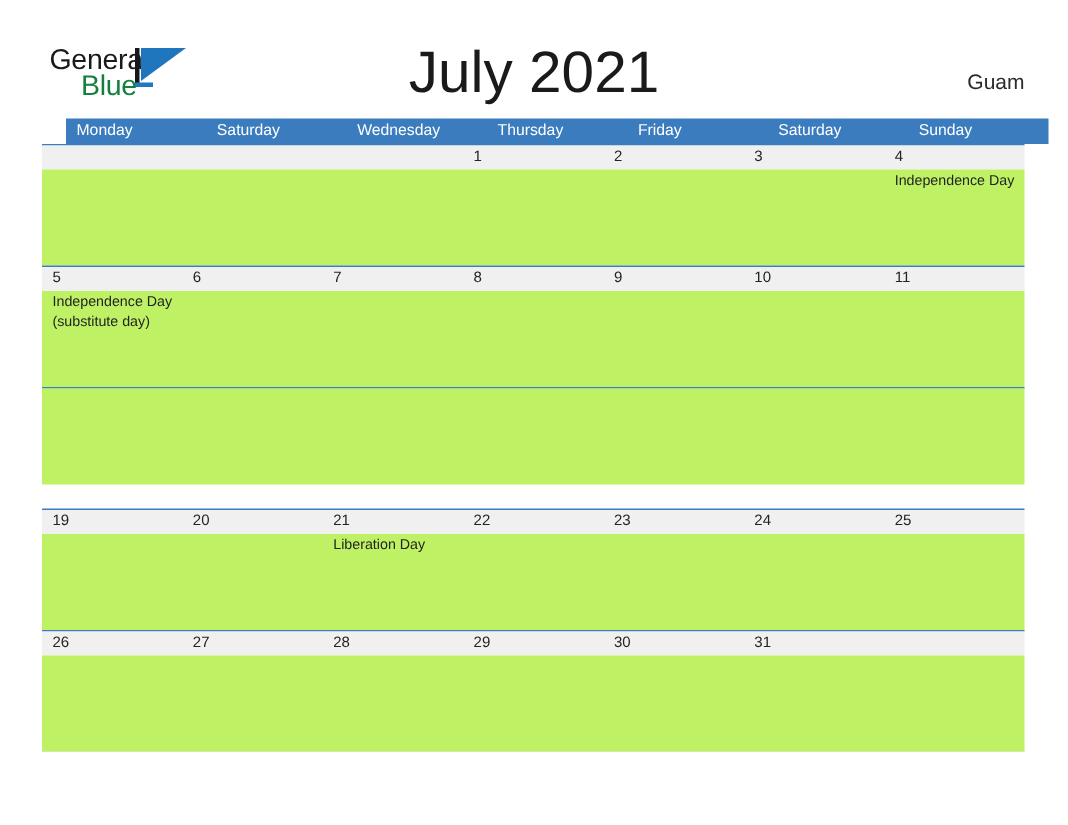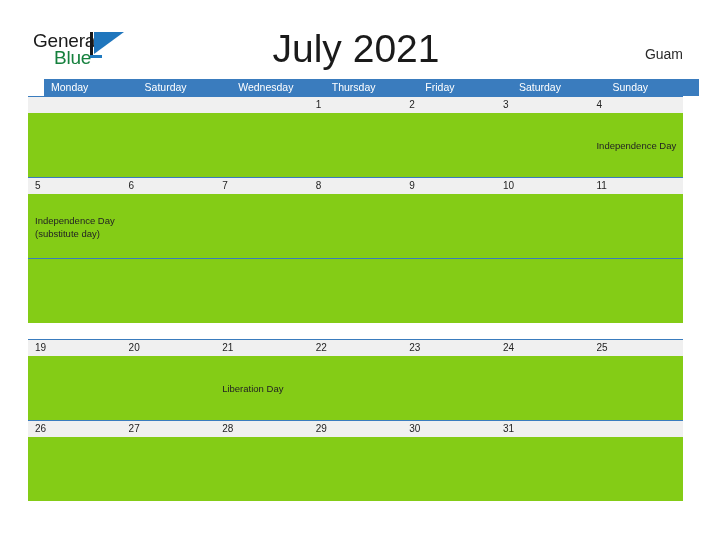--- a/index.html
+++ b/index.html
@@ -157,22 +157,21 @@
   .date-band {
     display: flex;
     width: 655px;
     height: 16px;
     background: #f0f0f0;
   }
   .body-band {
     display: flex;
     width: 655px;
     height: 64px;
-    background: #84cc16;
-    align-items: center;
+    background: #bef264;
   }
 
   .date-cell {
     flex: 1 1 0;
     box-sizing: border-box;
     padding-left: 7px;
     font-size: 10px;
     line-height: 16px;
     color: #232323;
     overflow: hidden;

